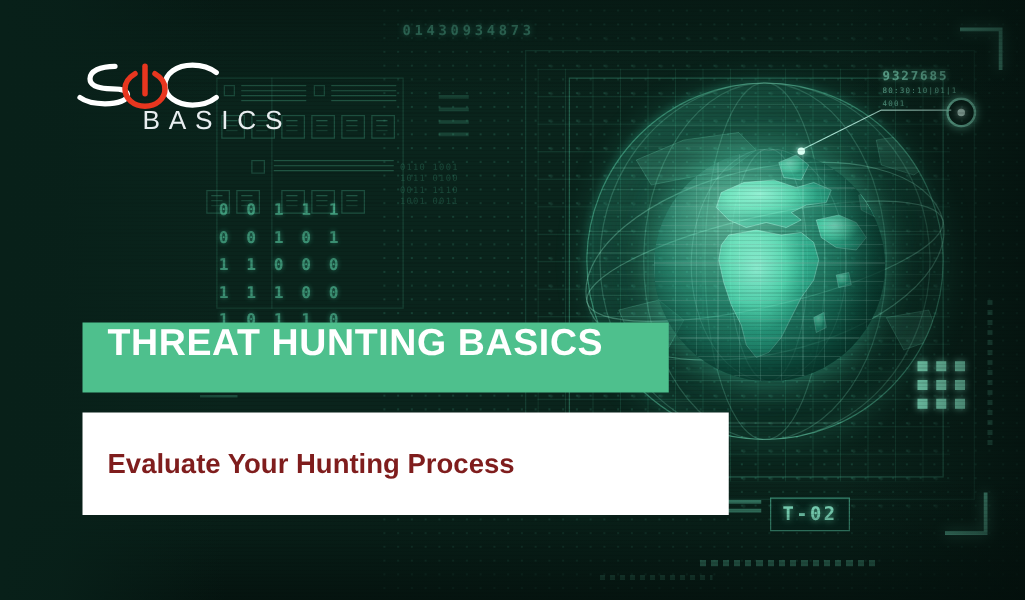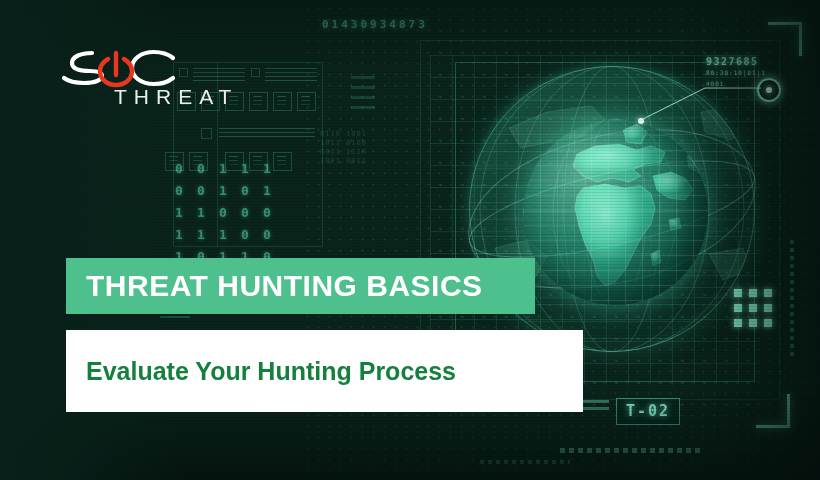--- a/index.html
+++ b/index.html
@@ -280,38 +280,38 @@
     font-size:21px; font-weight:400; letter-spacing:7px;
     color:#e9eef0;
     font-family:"Liberation Sans", sans-serif;
   }
 
   
   .green-bar {
     position:absolute; left:66px; top:258px;
     width:469px; height:56px;
     background:#4ec08d;
-    display:flex; align-items:center;
+    display:flex; 
   }
   .green-bar-text {
     color:#ffffff;
     font-size:30px; font-weight:700; letter-spacing:0.5px;
     padding-left:20px;
     white-space:nowrap;
   }
   .white-box {
     position:absolute; left:66px; top:330px;
     width:517px; height:82px;
     background:#ffffff;
     display:flex; flex-direction:column; justify-content:center;
     padding-left:20px;
   }
   .white-box-line {
-    color:#15803d;
-    font-size:25px; font-weight:700; line-height:30px;
+    color:#7f1d1d;
+    font-size:22px; font-weight:700; line-height:30px;
     white-space:nowrap;
   }
 </style>
 </head>
 <body>
 
 <div id="banner">
 
   <div class="bg-base"></div>
   <div class="dot-matrix"></div>
@@ -530,21 +530,21 @@
       <path d="M34 8 C22 8 14 12 14 18 C14 24 22 26 32 26 C40 26 44 28 44 31
                C44 35 37 38 26 38 C17 38 10 36 6 33" fill="none" stroke="#ffffff" stroke-width="4.2" stroke-linecap="round"></path>
 
       <path d="M115 13 C110 9 103 7 96 7 C83 7 74 14 74 23 C74 32 83 39 96 39
                C103 39 110 37 115 33" fill="none" stroke="#ffffff" stroke-width="4.2" stroke-linecap="round"></path>
 
       <path d="M50 14 C45 17 42 21 42 26 C42 34 49 40 58 40 C67 40 74 34 74 26
                C74 21 71 17 66 14" fill="none" stroke="#e8361f" stroke-width="4.4" stroke-linecap="round"></path>
       <line x1="58" y1="8" x2="58" y2="30" stroke="#e8361f" stroke-width="4.4" stroke-linecap="round"></line>
     </svg>
-    <div class="logo-prime">THREAT</div>
+    <div class="logo-prime">BASICS</div>
   </div>
 
   <div class="green-bar">
     <div class="green-bar-text">THREAT HUNTING BASICS</div>
   </div>
 
   <div class="white-box">
     <div class="white-box-line">Evaluate Your Hunting Process</div>
   </div>
 

